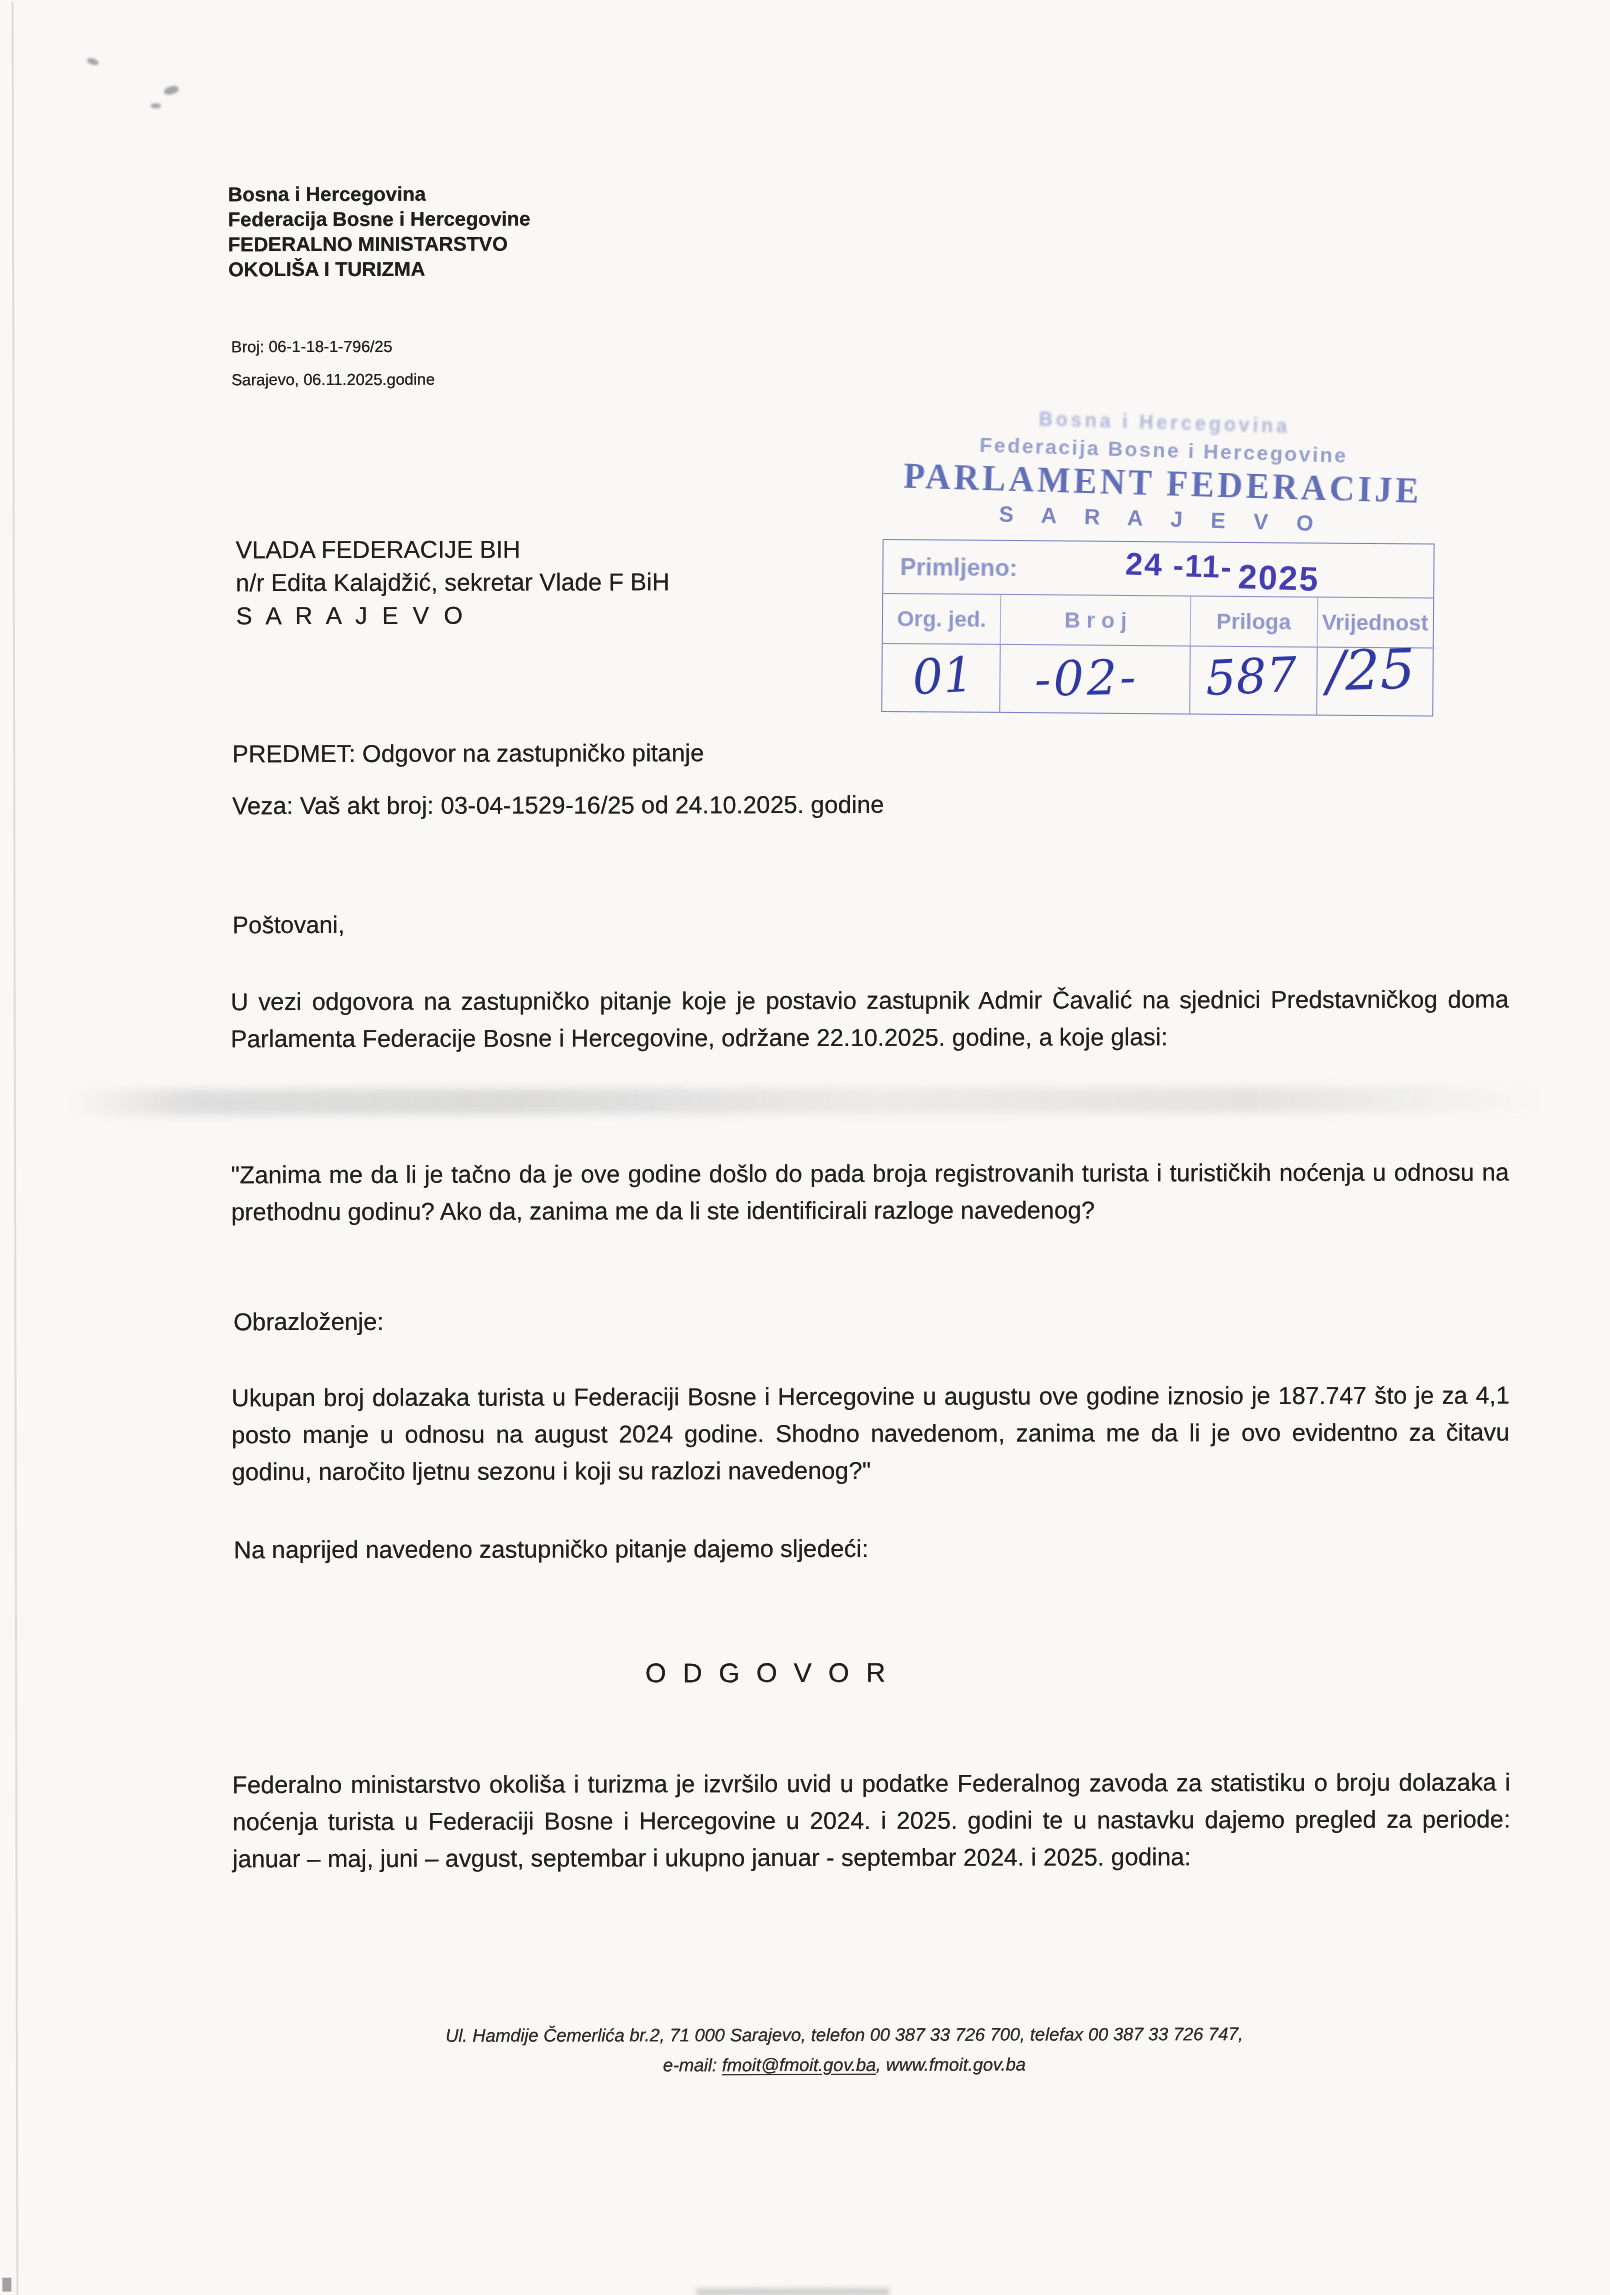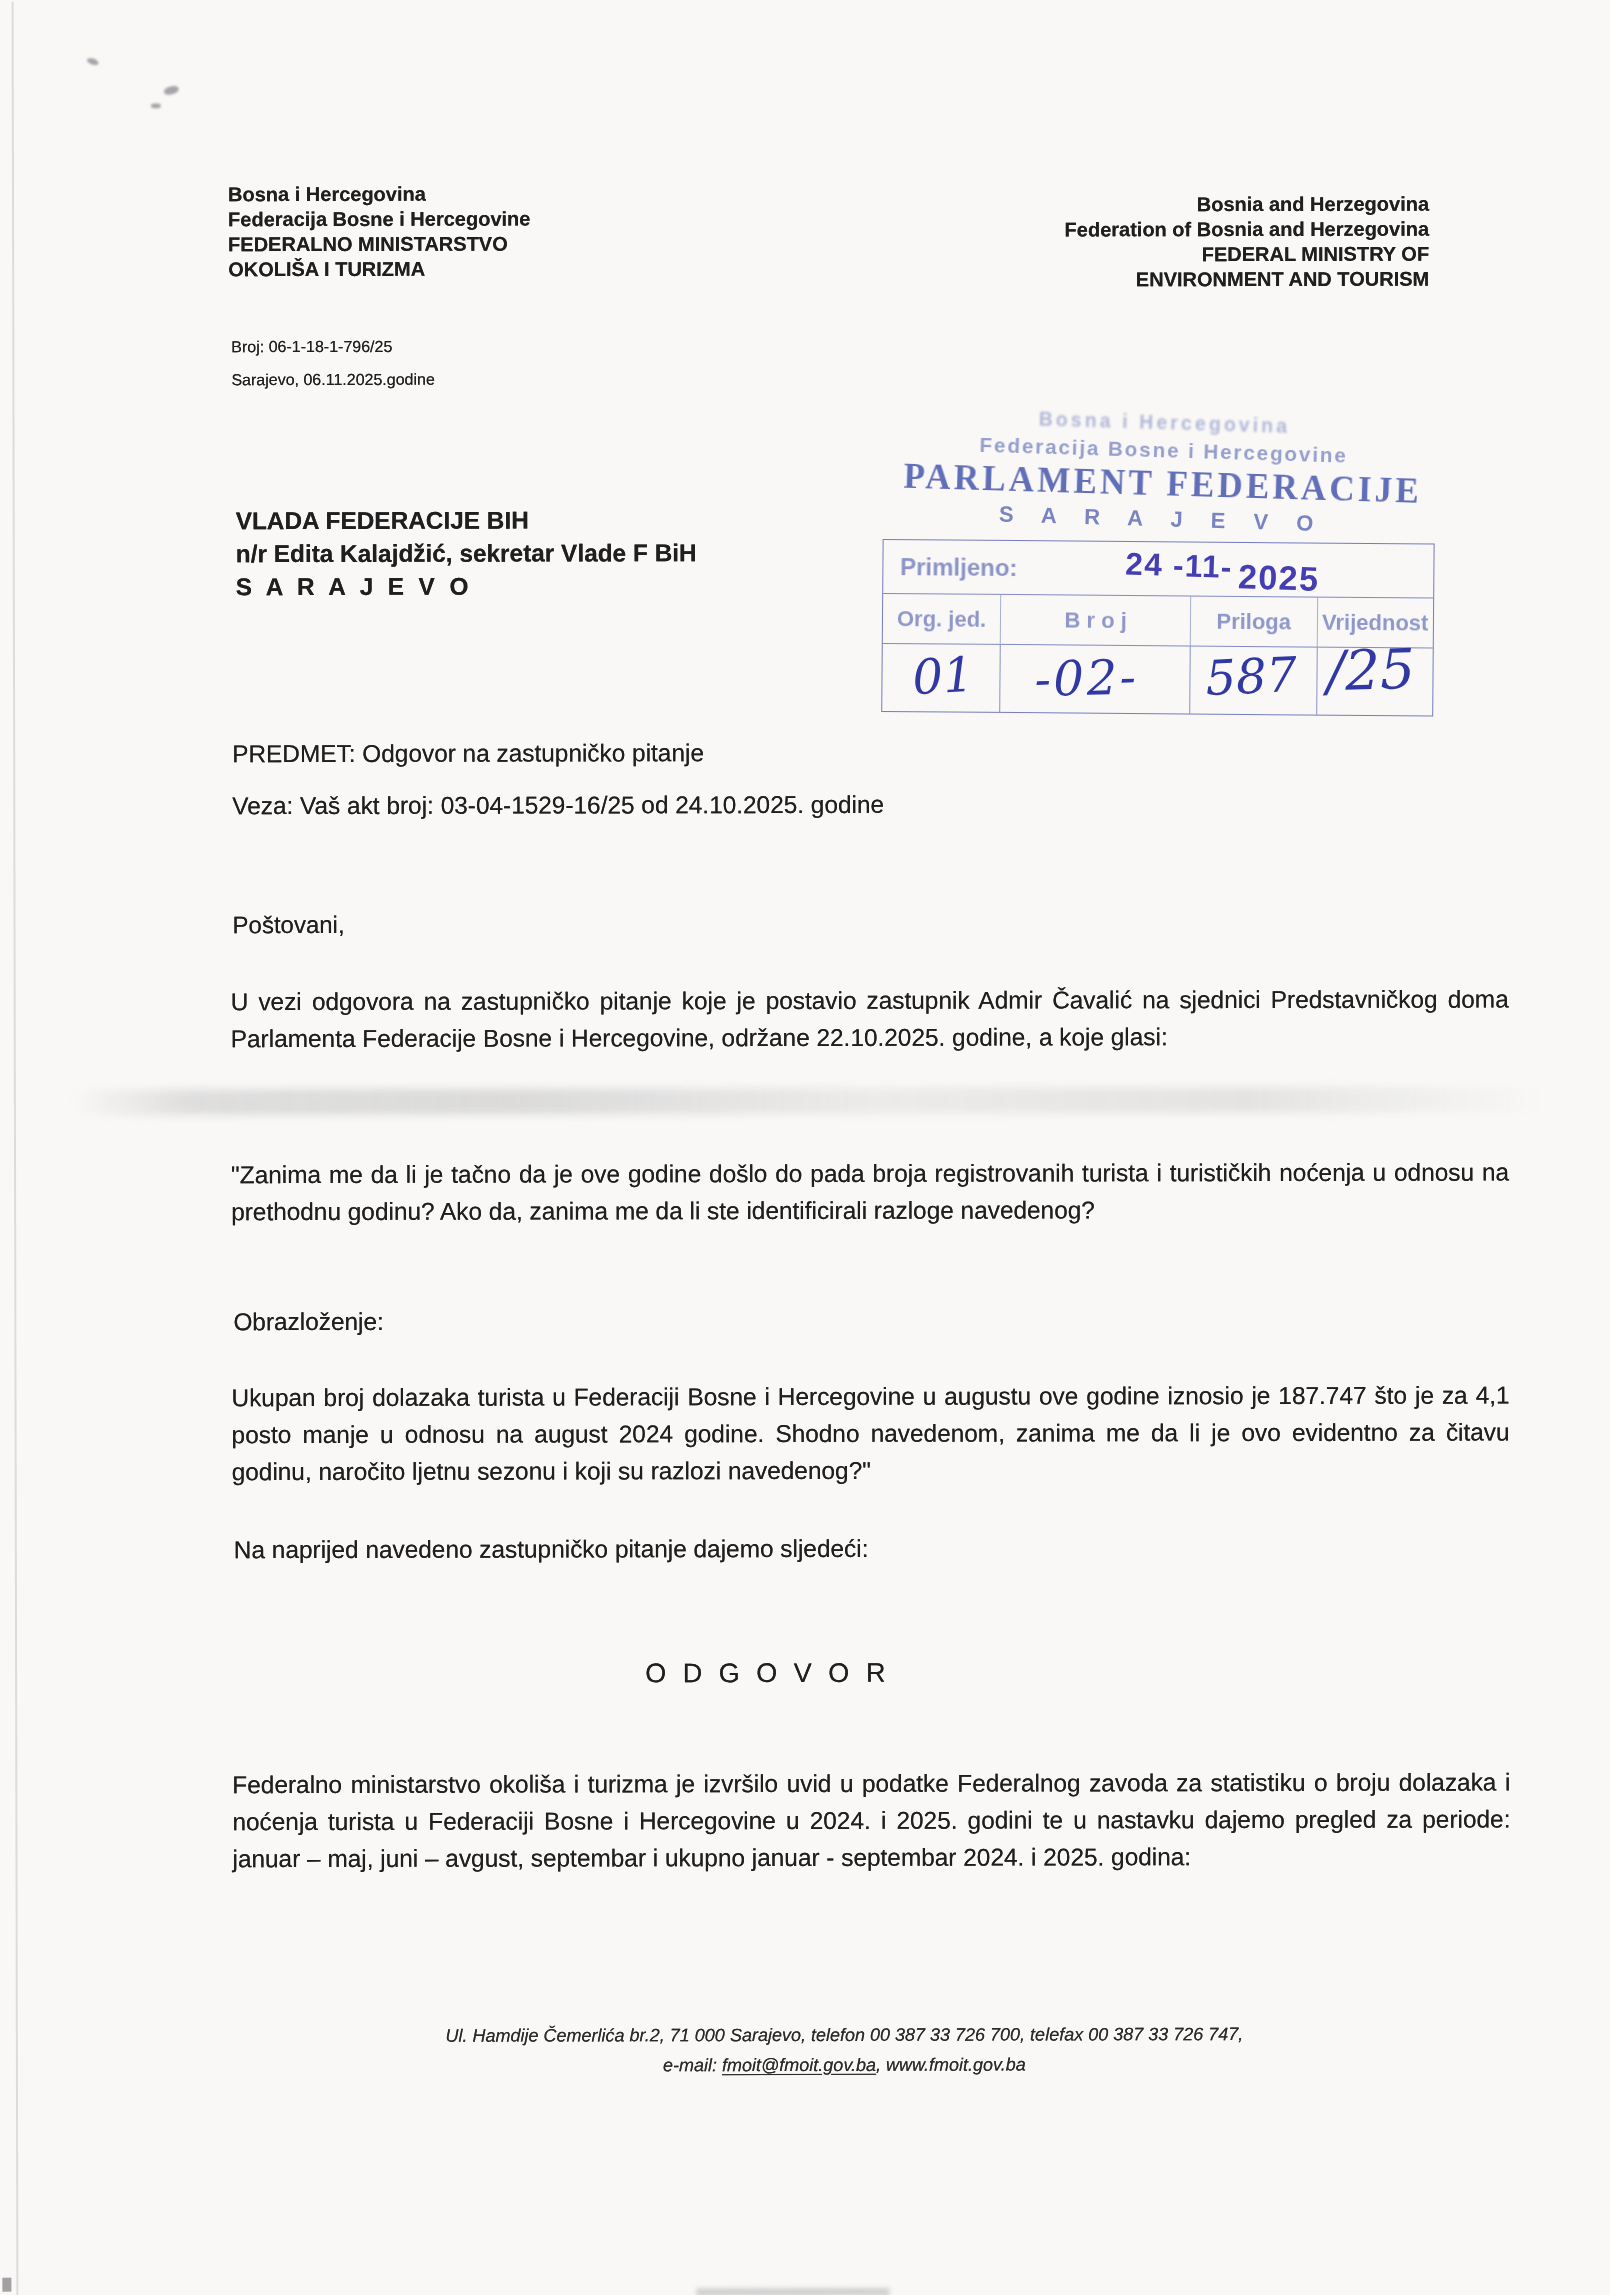--- a/index.html
+++ b/index.html
@@ -27,21 +27,21 @@
       rgba(120,120,125,0) 100%);
     filter:blur(4.5px);border-radius:13px;}
   .bottom-strip{position:absolute;left:694px;top:2288px;width:193px;height:7.7px;
     background:rgba(120,120,125,0.3);filter:blur(1.9px);}
   
   .ink{color:#1f1f1f;text-shadow:0 0 0.4px rgba(20,20,20,0.8);}
   .hdr{position:absolute;font-weight:bold;font-size:20px;line-height:25px;}
   .hdr-left{left:230px;top:181px;text-align:left;}
   .hdr-right{right:180px;top:193px;text-align:right;}
   .refblock{position:absolute;left:233px;top:329px;font-size:16px;line-height:33px;}
-  .addressee{position:absolute;left:237px;top:503px;font-size:24.4px;line-height:33px;font-weight:bold;}
+  .addressee{position:absolute;left:237px;top:532px;font-size:24.4px;line-height:33px;}
   .addressee .city{letter-spacing:3.9px;}
   .subject{position:absolute;left:233px;top:739px;font-size:24.4px;}
   .veza{position:absolute;left:233px;top:791px;font-size:24.4px;}
   .salutation{position:absolute;left:233px;top:910px;font-size:24px;}
   .para{position:absolute;left:231px;width:1278px;font-size:24.4px;line-height:37px;
     text-align:justify;}
   .p-intro{top:982px;}
   .p-question{top:1155px;}
   .p-rationale-label{position:absolute;left:233px;top:1307px;font-size:24.4px;}
   .p-rationale{top:1378px;}
@@ -97,26 +97,20 @@
   <div class="speck s3"></div>
   <div class="smudge"></div>
   <div class="bottom-strip"></div>
 
   <div class="hdr hdr-left ink">
     <div>Bosna i Hercegovina</div>
     <div>Federacija Bosne i Hercegovine</div>
     <div>FEDERALNO MINISTARSTVO</div>
     <div>OKOLIŠA I TURIZMA</div>
   </div>
-  <div class="hdr hdr-right ink">
-    <div>Bosnia and Herzegovina</div>
-    <div>Federation of Bosnia and Herzegovina</div>
-    <div>FEDERAL MINISTRY OF</div>
-    <div>ENVIRONMENT AND TOURISM</div>
-  </div>
 
   <div class="refblock ink">
     <div>Broj: 06-1-18-1-796/25</div>
     <div>Sarajevo, 06.11.2025.godine</div>
   </div>
 
   <div class="stamp">
     <div class="stamp-head">
       <div class="st-l1">Bosna i Hercegovina</div>
       <div class="st-l2">Federacija Bosne i Hercegovine</div>

